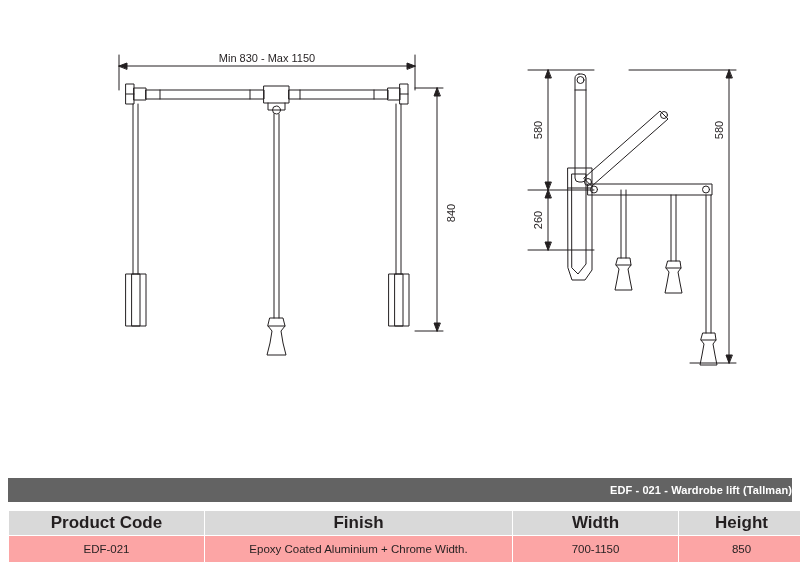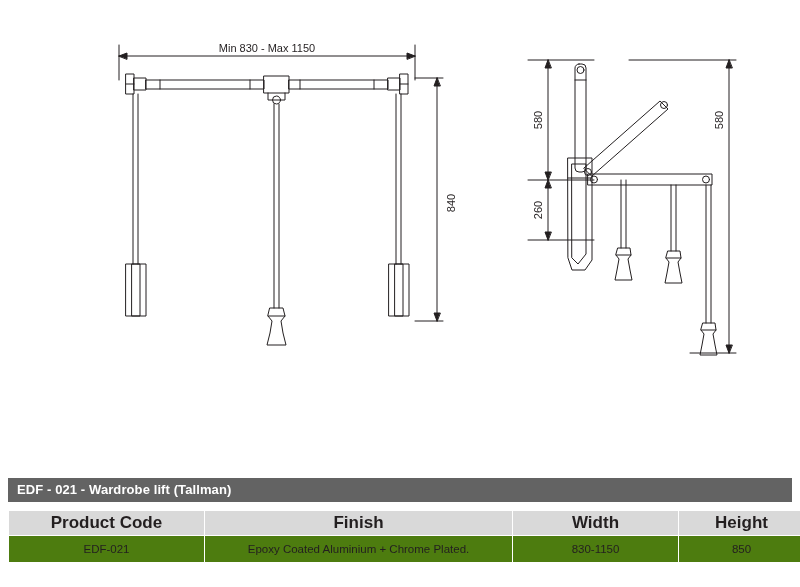--- a/index.html
+++ b/index.html
@@ -16,62 +16,63 @@
     position: relative;
   }
   .page {
     position: relative;
     width: 800px;
     height: 587px;
   }
   .drawing-area {
     position: absolute;
     left: 0;
-    top: 8px;
+    top: 18px;
     width: 772px;
     height: 460px;
   }
   .drawing-area svg {
     display: block;
   }
   .title-bar {
     position: absolute;
     left: 8px;
     top: 478px;
     width: 784px;
     height: 24px;
     background: #636363;
     color: #ffffff;
-    font-size: 13px;
+    font-size: 11px;
     font-weight: bold;
     line-height: 24px;
     padding-left: 9px;
     box-sizing: border-box;
     letter-spacing: 0.1px;
+    text-align: right;
   }
   .spec-table {
     position: absolute;
     left: 8px;
     top: 510px;
     width: 784px;
     border-collapse: collapse;
     table-layout: fixed;
   }
   .spec-table th {
     background: #d9d9d9;
     border: 1px solid #ffffff;
     font-size: 17px;
     font-weight: bold;
     color: #231f20;
     height: 22px;
     text-align: center;
     vertical-align: middle;
   }
   .spec-table td {
-    background: #4d7c0f;
+    background: #fca5a5;
     border: 1px solid #ffffff;
     font-size: 11.5px;
     color: #231f20;
     height: 24px;
     text-align: center;
     vertical-align: middle;
   }
   .col-code   { width: 193px; }
   .col-finish { width: 305px; margin-left: 23px; }
   .col-width  { width: 163px; margin-top: 45px; }
@@ -252,20 +253,20 @@
       <tr>
         <th class="col-code">Product Code</th>
         <th class="col-finish">Finish</th>
         <th class="col-width">Width</th>
         <th class="col-height">Height</th>
       </tr>
     </thead>
     <tbody>
       <tr>
         <td>EDF-021</td>
-        <td>Epoxy Coated Aluminium + Chrome Plated.</td>
-        <td>830-1150</td>
+        <td>Epoxy Coated Aluminium + Chrome Width.</td>
+        <td>700-1150</td>
         <td>850</td>
       </tr>
     </tbody>
   </table>
 
 </div>
 
 </body></html>

